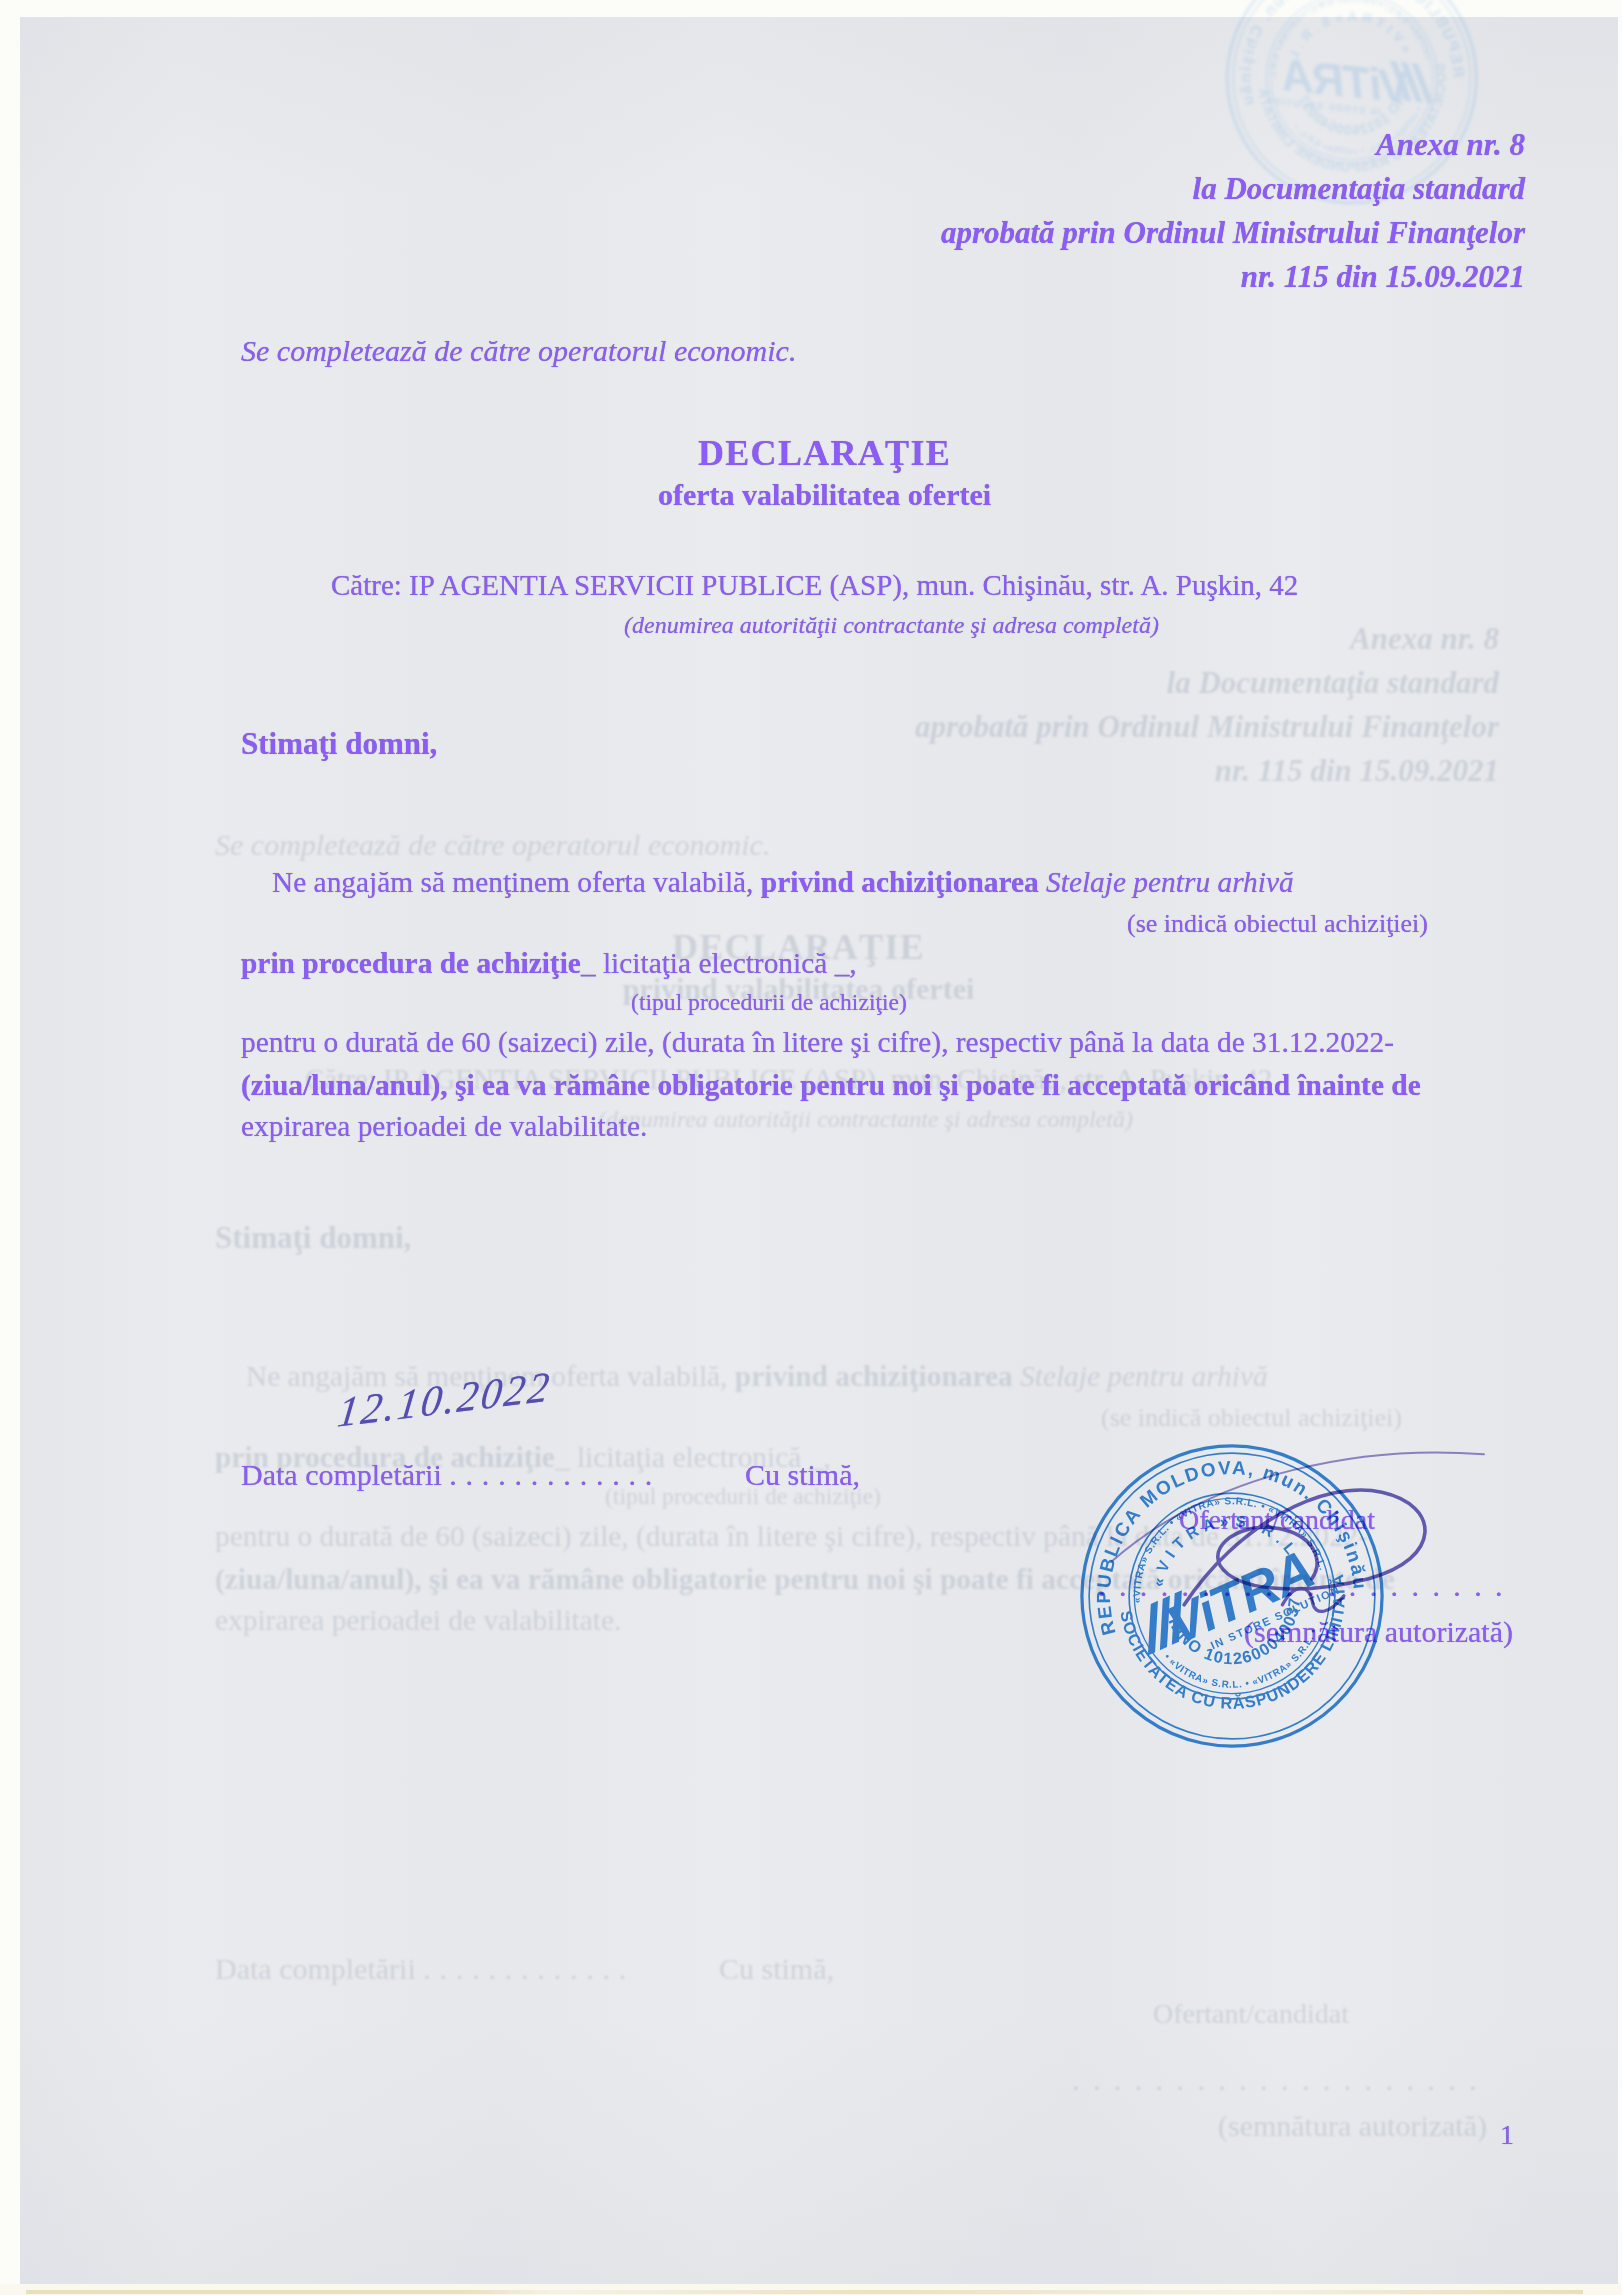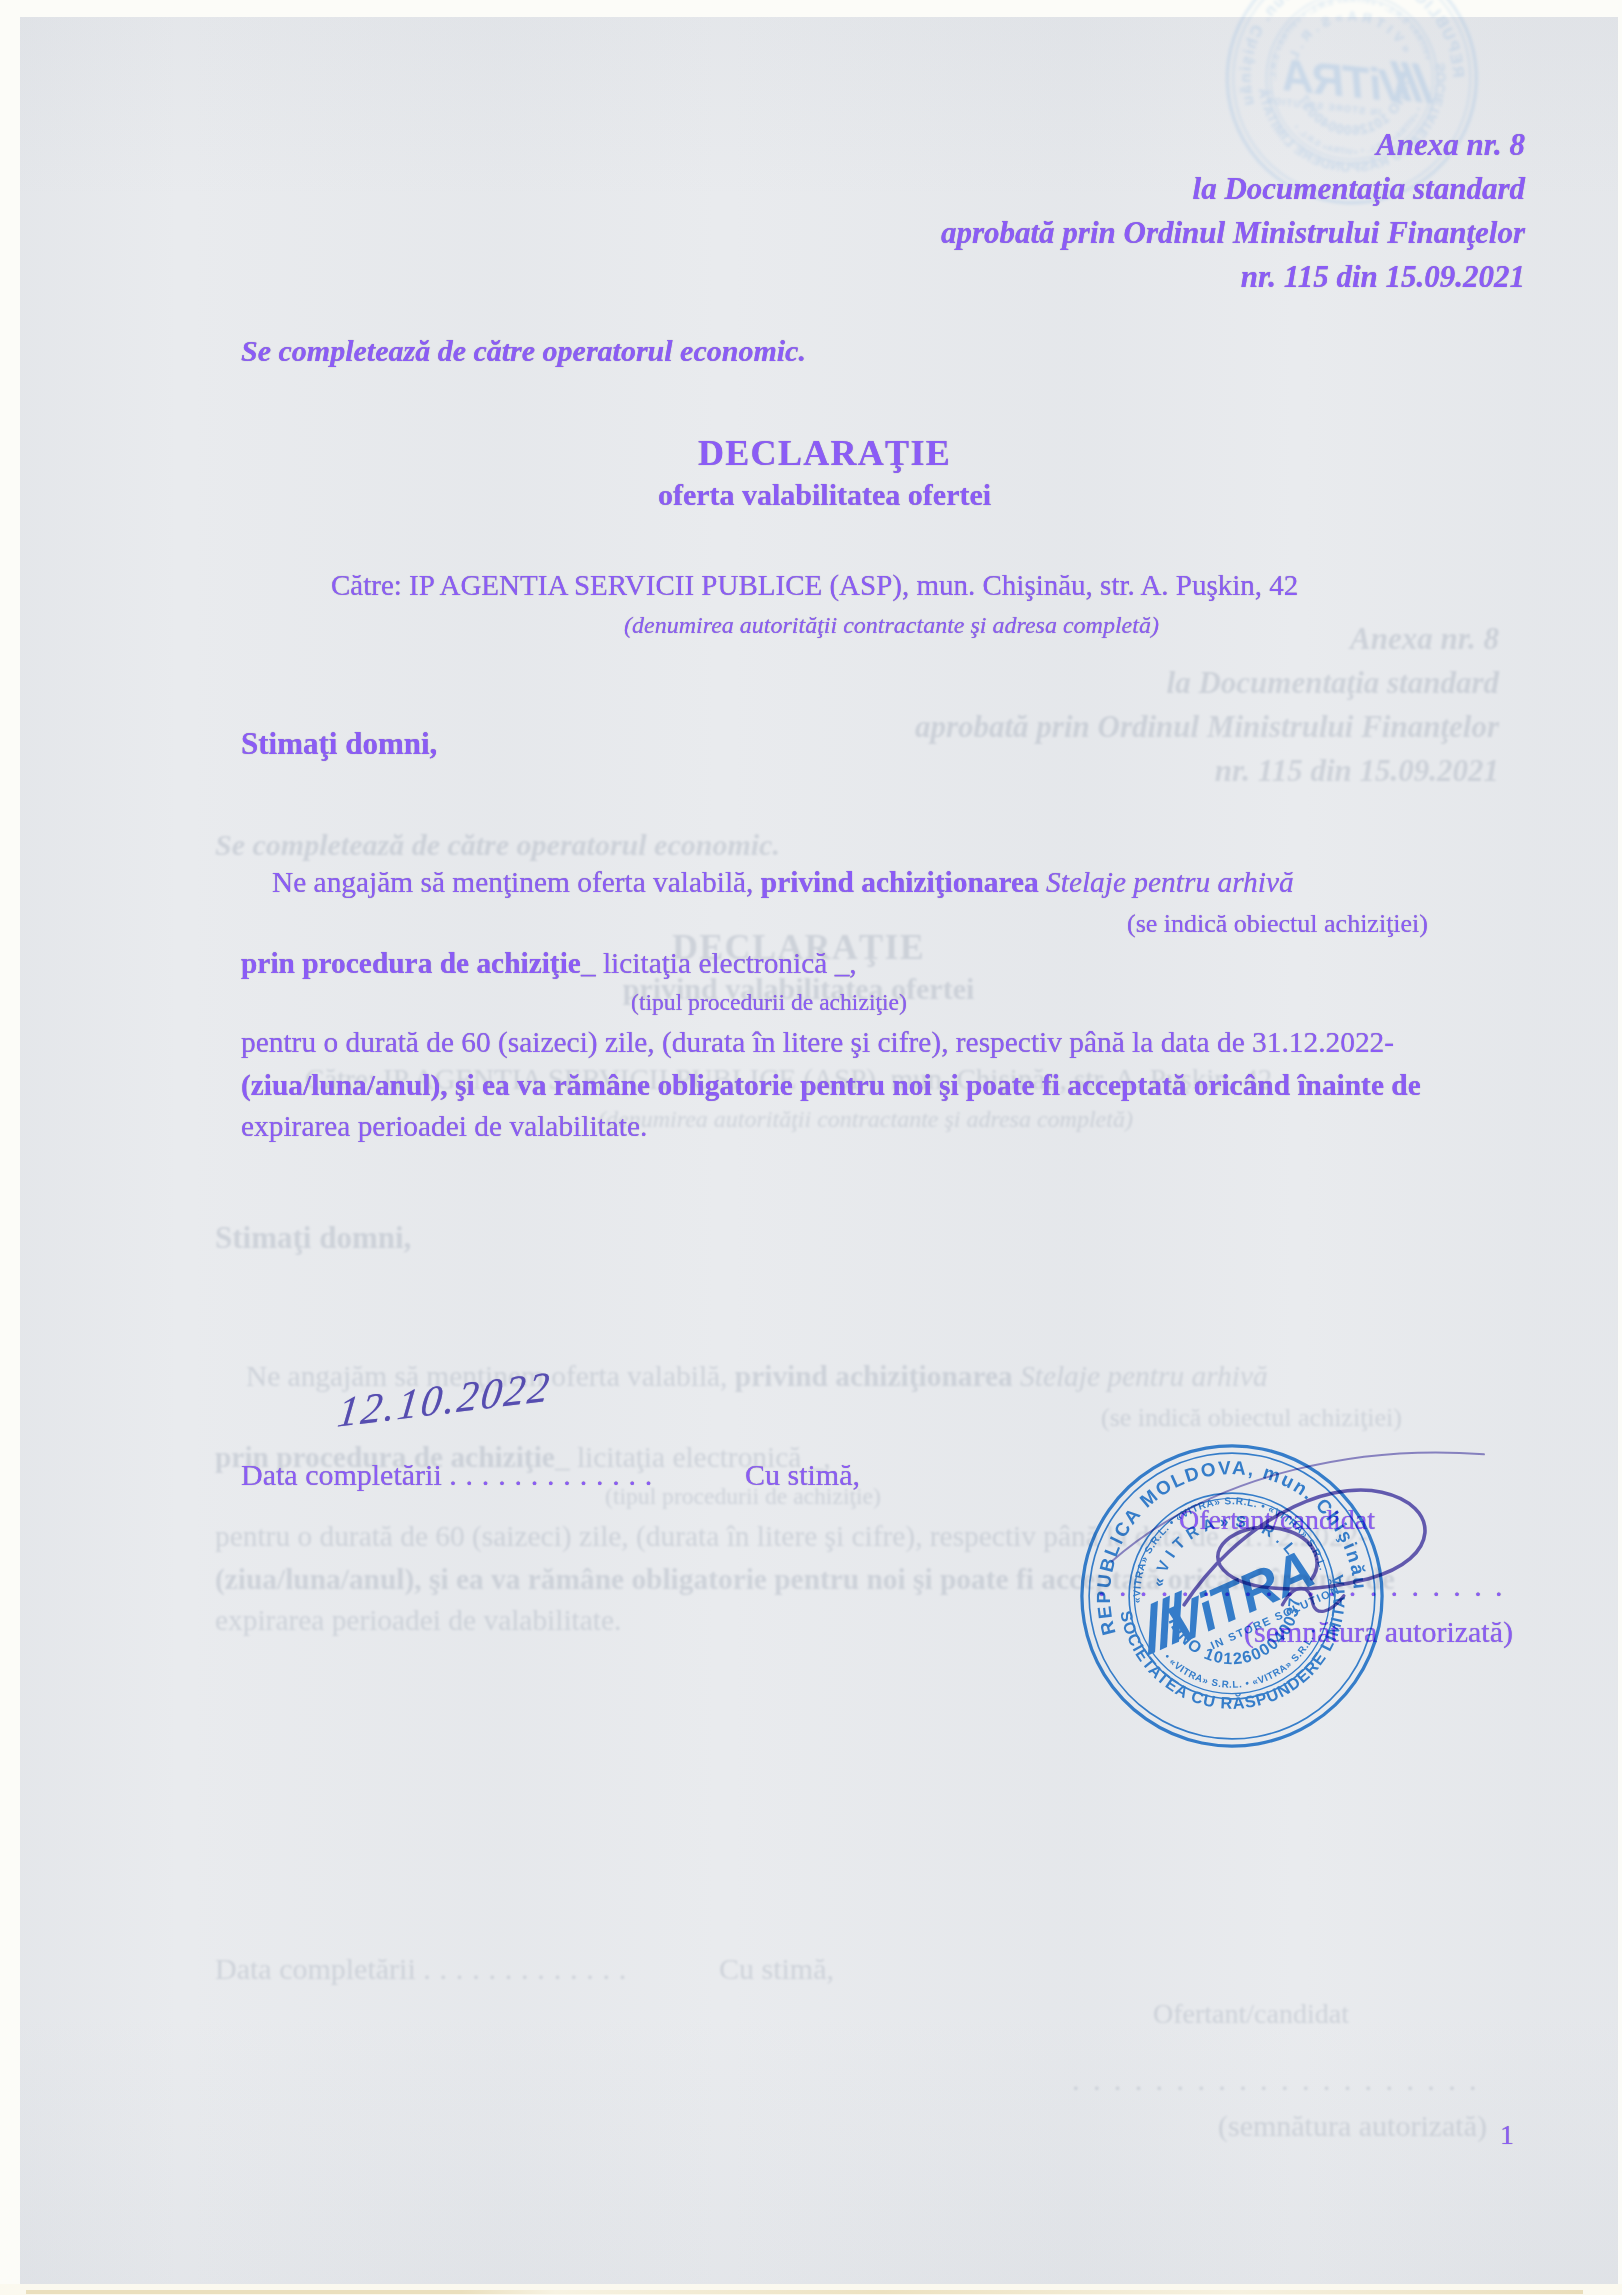--- a/index.html
+++ b/index.html
@@ -24,21 +24,21 @@
                filter:blur(1.1px) opacity(.33);}
   .ghost-layer,.ghost-layer *{color:#96a0b0 !important;text-shadow:none !important;}
   .ghost-stamp{z-index:1 !important;
                transform:scaleX(-1) scale(.83) rotate(8deg) !important;
                filter:blur(1.7px) opacity(.14) !important;}
   .line{position:absolute;white-space:nowrap;color:#8b5cf6;font-size:29.4px;
         text-shadow:0 0 0.8px rgba(35,35,42,.5);}
   .b{font-weight:bold;} .i{font-style:italic;}
   .annex{right:98px;top:123px;text-align:right;font-style:italic;font-weight:bold;
          font-size:31px;line-height:44px;}
-  .intro{left:241px;top:334px;font-style:italic;font-weight:bold;font-size:30px;text-align:right;}
+  .intro{left:241px;top:334px;font-style:italic;font-weight:normal;font-size:30px;text-align:right;}
   .title-main{left:242px;top:432px;width:1165px;text-align:center;font-weight:bold;
               font-size:36px;letter-spacing:1.3px;}
   .title-sub{left:242px;top:478px;width:1165px;text-align:center;font-weight:bold;font-size:30px;}
   .addressee{left:331px;top:569px;font-size:29px;}
   .addr-cap{left:432px;top:612px;width:919px;text-align:center;font-style:italic;font-size:24px;}
   .salut{left:241px;top:726px;font-weight:bold;font-size:31px;}
   .commit{left:272px;top:866px;}
   .obj-cap{left:242px;top:909px;width:1186px;text-align:right;font-size:26px;}
   .proc{left:241px;top:947px;}
   .proc-cap{left:242px;top:989px;width:1054px;text-align:center;font-size:23.6px;}

